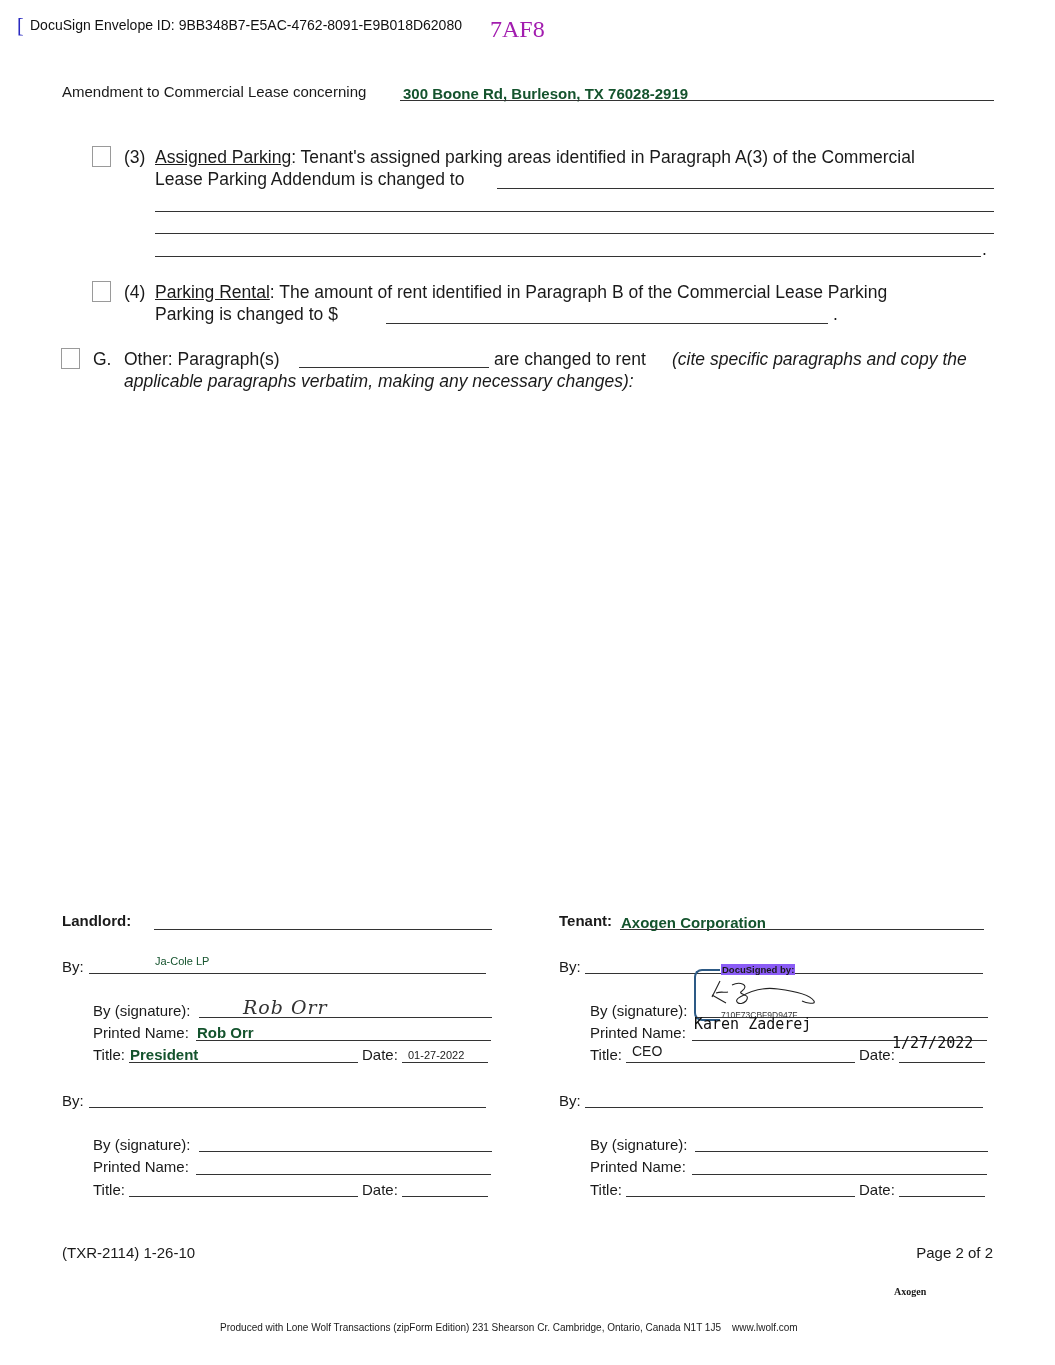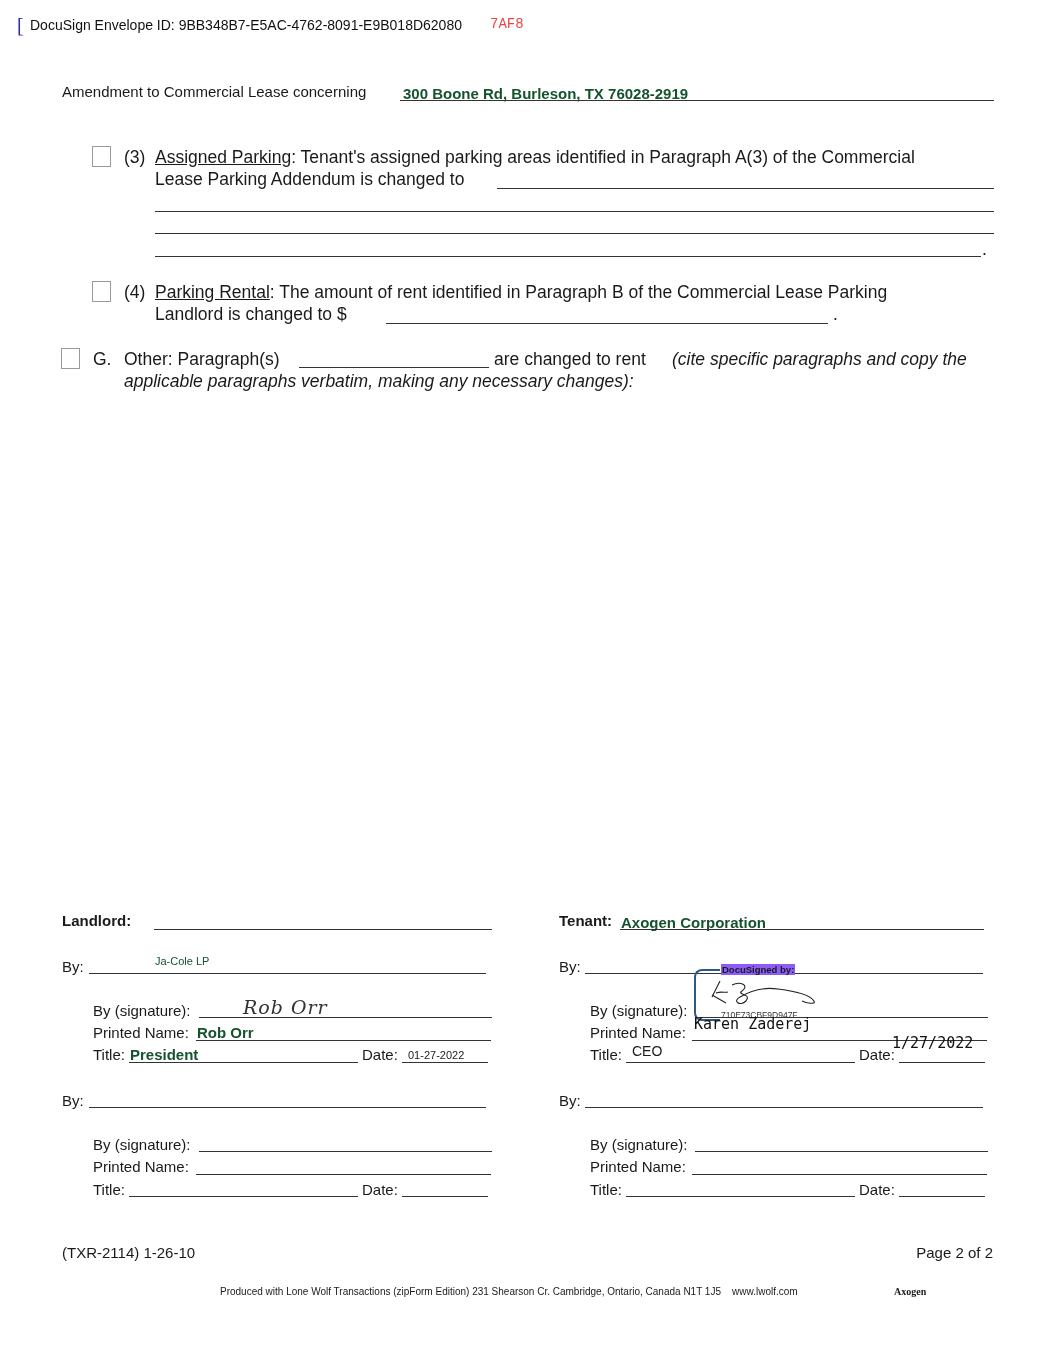--- a/index.html
+++ b/index.html
@@ -13,21 +13,21 @@
   .ul { text-decoration:underline;margin-top:23px; }
   .it { font-style:italic; }
   .sig-label { font-size:15px; }
   .small { font-size:11px; }
 </style>
 </head>
 <body>
 
 <div class="abs" style="left:17px;top:14px;font-family:'Liberation Serif',serif;font-size:20px;color:#2a2ac0;">[</div>
 <div class="abs" style="left:30px;top:17px;font-size:14px;color:#111;">DocuSign Envelope ID: 9BB348B7-E5AC-4762-8091-E9B018D62080</div>
-<div class="abs" style="left:490px;top:16px;font-family:Liberation Mono, monospace;font-size:14px;color:#ef4444;">7AF8</div>
+<div class="abs" style="left:490px;top:16px;font-family:Liberation Serif, serif;font-size:24px;color:#a21caf;">7AF8</div>
 
 <div class="abs" style="left:62px;top:83px;font-size:15px;">Amendment to Commercial Lease concerning</div>
 <div class="abs blue" style="left:403px;top:85px;font-size:15px;font-weight:bold;text-decoration:underline;">300 Boone Rd, Burleson, TX  76028-2919</div>
 <div class="line" style="left:400px;top:100px;width:594px;"></div>
 
 <div class="cb" style="left:92px;top:146px;"></div>
 <div class="abs body-text" style="left:124px;top:146px;">(3)</div>
 <div class="abs body-text" style="left:155px;top:146px;width:840px;white-space:nowrap;">
   <span class="ul">Assigned Parking</span><span>: Tenant's assigned parking areas identified in Paragraph A(3) of the Commercial</span>
 </div>
@@ -36,21 +36,21 @@
 <div class="line" style="left:155px;top:211px;width:839px;"></div>
 <div class="line" style="left:155px;top:233px;width:839px;"></div>
 <div class="line" style="left:155px;top:256px;width:826px;"></div>
 <div class="abs body-text" style="left:982px;top:238px;">.</div>
 
 <div class="cb" style="left:92px;top:281px;"></div>
 <div class="abs body-text" style="left:124px;top:281px;">(4)</div>
 <div class="abs body-text" style="left:155px;top:281px;width:840px;white-space:nowrap;">
   <span class="ul">Parking Rental</span><span>: The amount of rent identified in Paragraph B of the Commercial Lease Parking</span>
 </div>
-<div class="abs body-text" style="left:155px;top:303px;">Landlord is changed to $</div>
+<div class="abs body-text" style="left:155px;top:303px;">Parking is changed to $</div>
 <div class="line" style="left:386px;top:323px;width:442px;"></div>
 <div class="abs body-text" style="left:833px;top:303px;">.</div>
 
 <div class="cb" style="left:61px;top:348px;"></div>
 <div class="abs body-text" style="left:93px;top:348px;">G.</div>
 <div class="abs body-text" style="left:124px;top:348px;">Other: Paragraph(s)</div>
 <div class="line" style="left:299px;top:367px;width:190px;"></div>
 <div class="abs body-text" style="left:494px;top:348px;">are changed to rent</div>
 <div class="abs body-text it" style="left:672px;top:348px;">(cite specific paragraphs and copy the</div>
 <div class="abs body-text it" style="left:124px;top:370px;">applicable paragraphs verbatim, making any necessary changes):</div>
@@ -125,14 +125,14 @@
 <div class="line" style="left:695px;top:1151px;width:293px;"></div>
 <div class="abs sig-label" style="left:590px;top:1158px;">Printed Name:</div>
 <div class="line" style="left:692px;top:1174px;width:295px;"></div>
 <div class="abs sig-label" style="left:590px;top:1181px;">Title:</div>
 <div class="line" style="left:626px;top:1196px;width:229px;"></div>
 <div class="abs sig-label" style="left:859px;top:1181px;">Date:</div>
 <div class="line" style="left:899px;top:1196px;width:86px;"></div>
 
 <div class="abs" style="left:62px;top:1244px;font-size:15px;">(TXR-2114) 1-26-10</div>
 <div class="abs" style="right:62px;top:1244px;font-size:15px;">Page 2 of 2</div>
-<div class="abs small" style="left:220px;top:1286px;font-size:10px;white-space:pre;">Produced with Lone Wolf Transactions (zipForm Edition) 231 Shearson Cr. Cambridge, Ontario, Canada N1T 1J5    www.lwolf.com</div>
+<div class="abs small" style="left:220px;top:1322px;font-size:10px;white-space:pre;">Produced with Lone Wolf Transactions (zipForm Edition) 231 Shearson Cr. Cambridge, Ontario, Canada N1T 1J5    www.lwolf.com</div>
 <div class="abs" style="left:894px;top:1286px;font-family:'Liberation Serif',serif;font-size:10px;font-weight:bold;">Axogen</div>
 
 </body></html>

